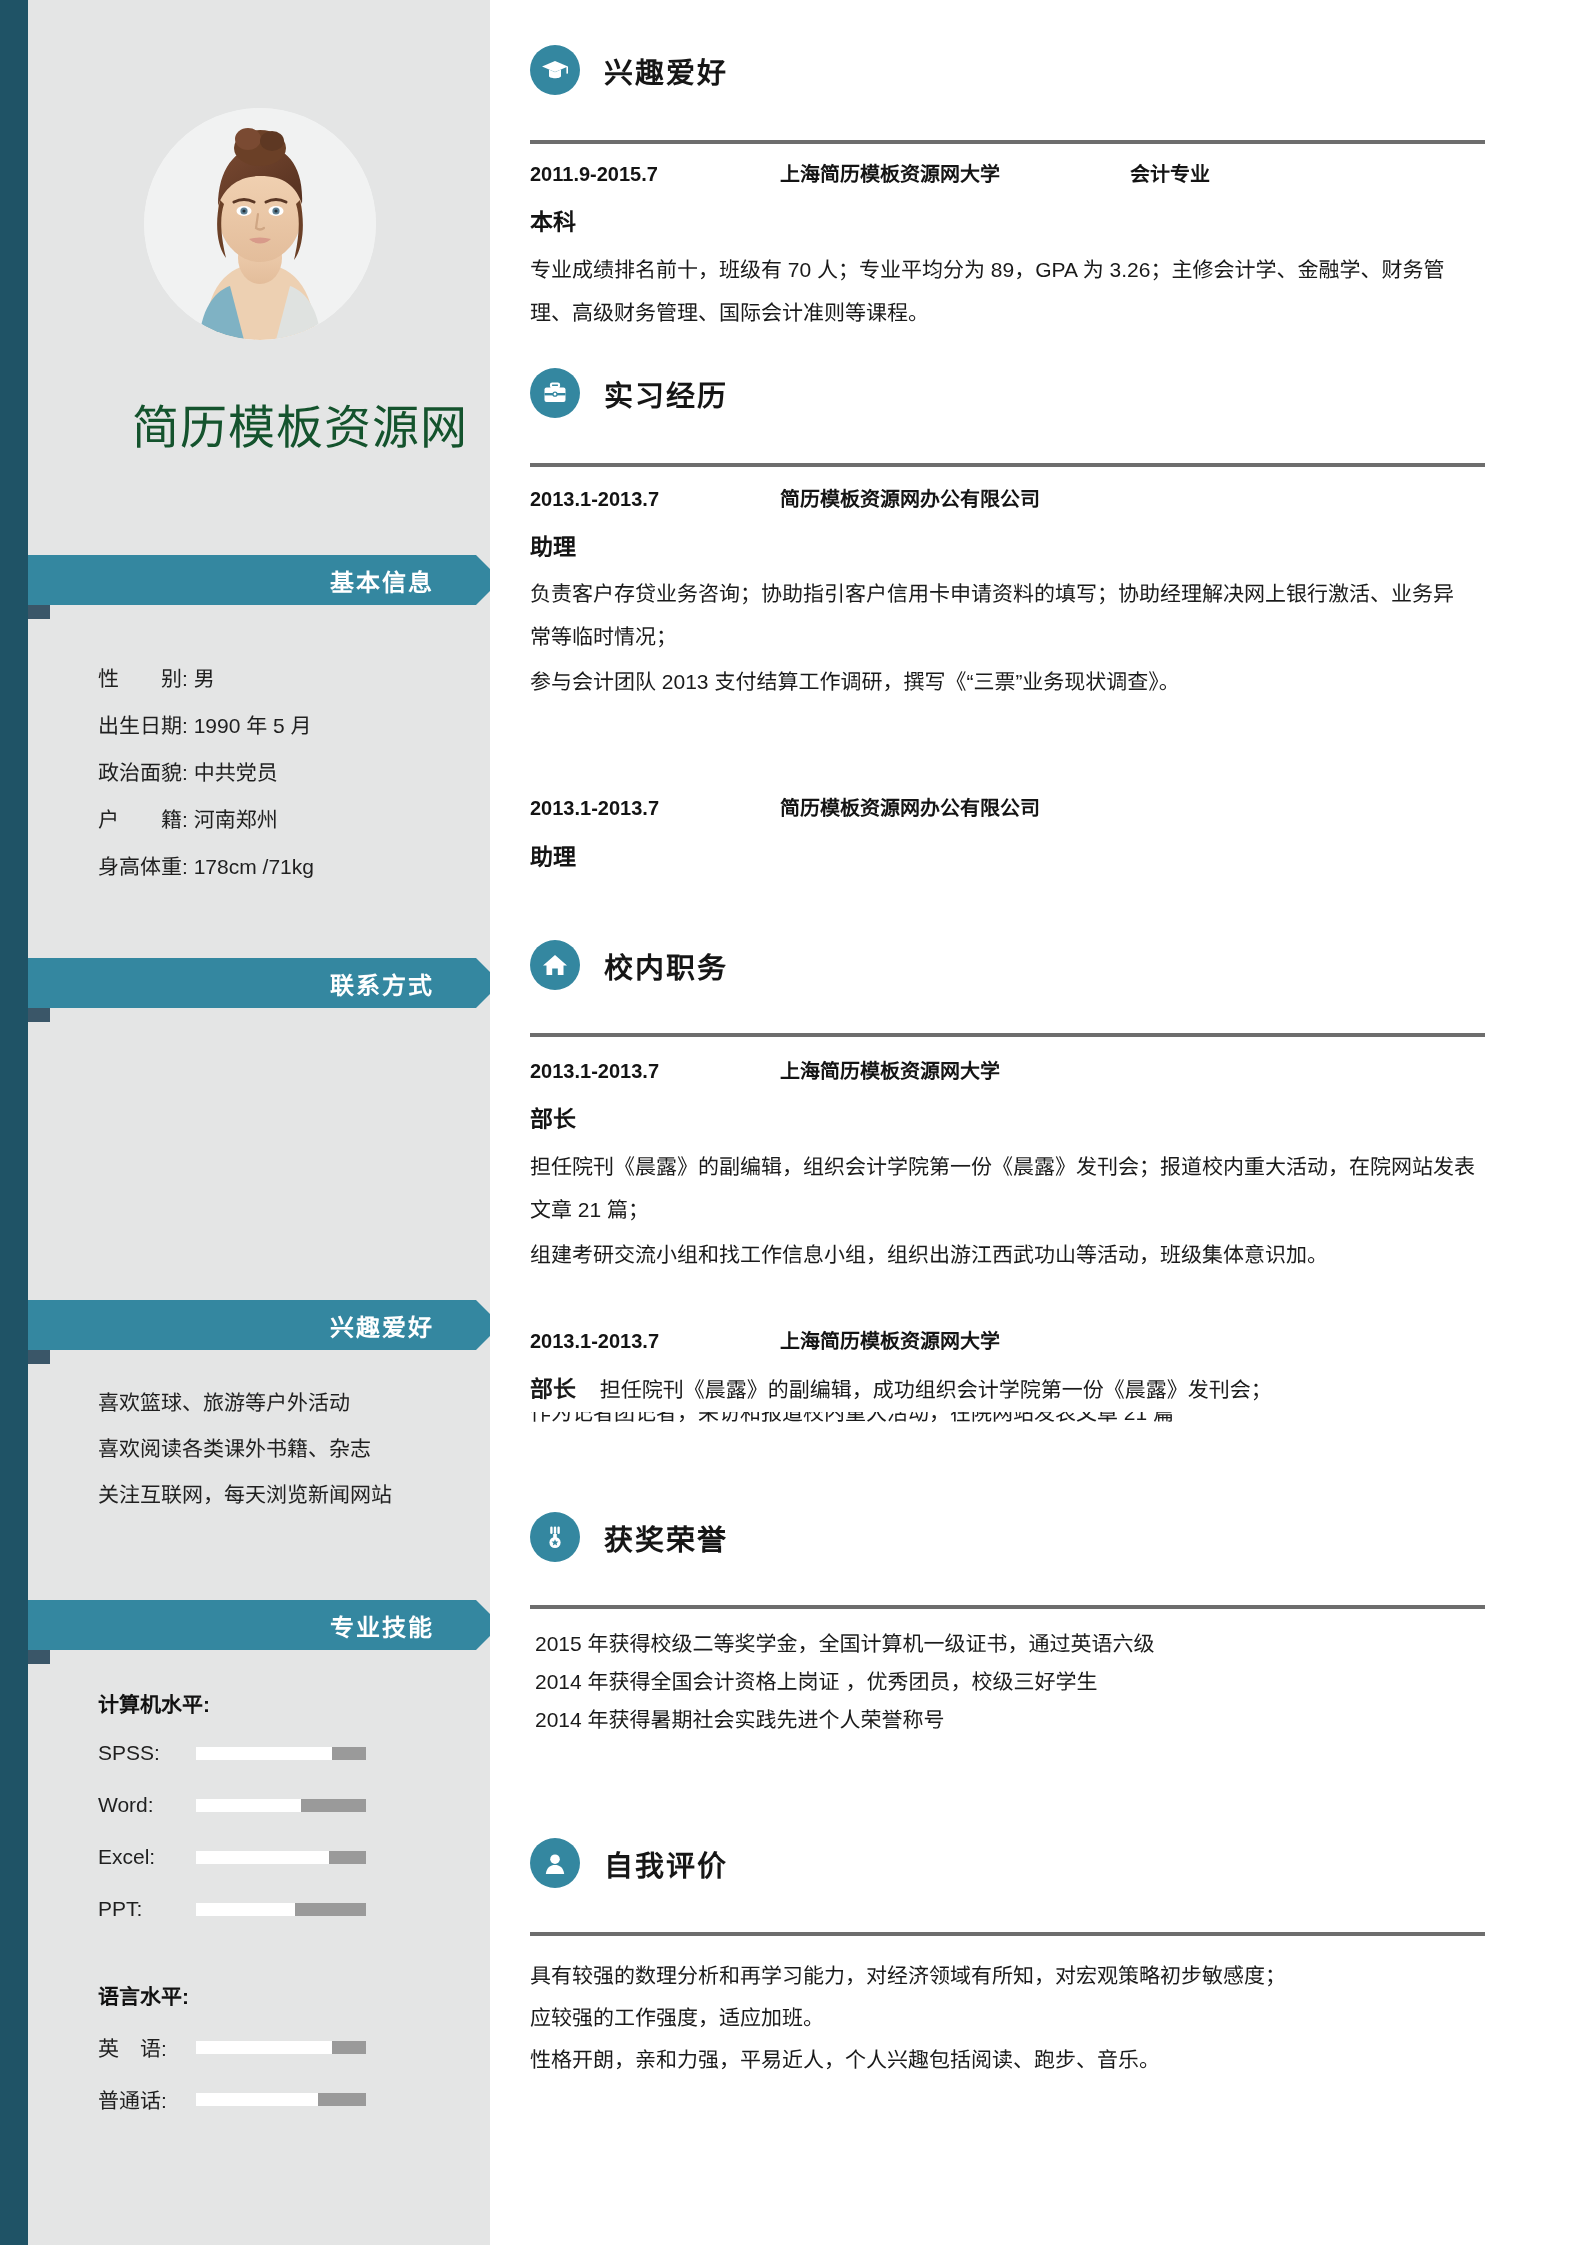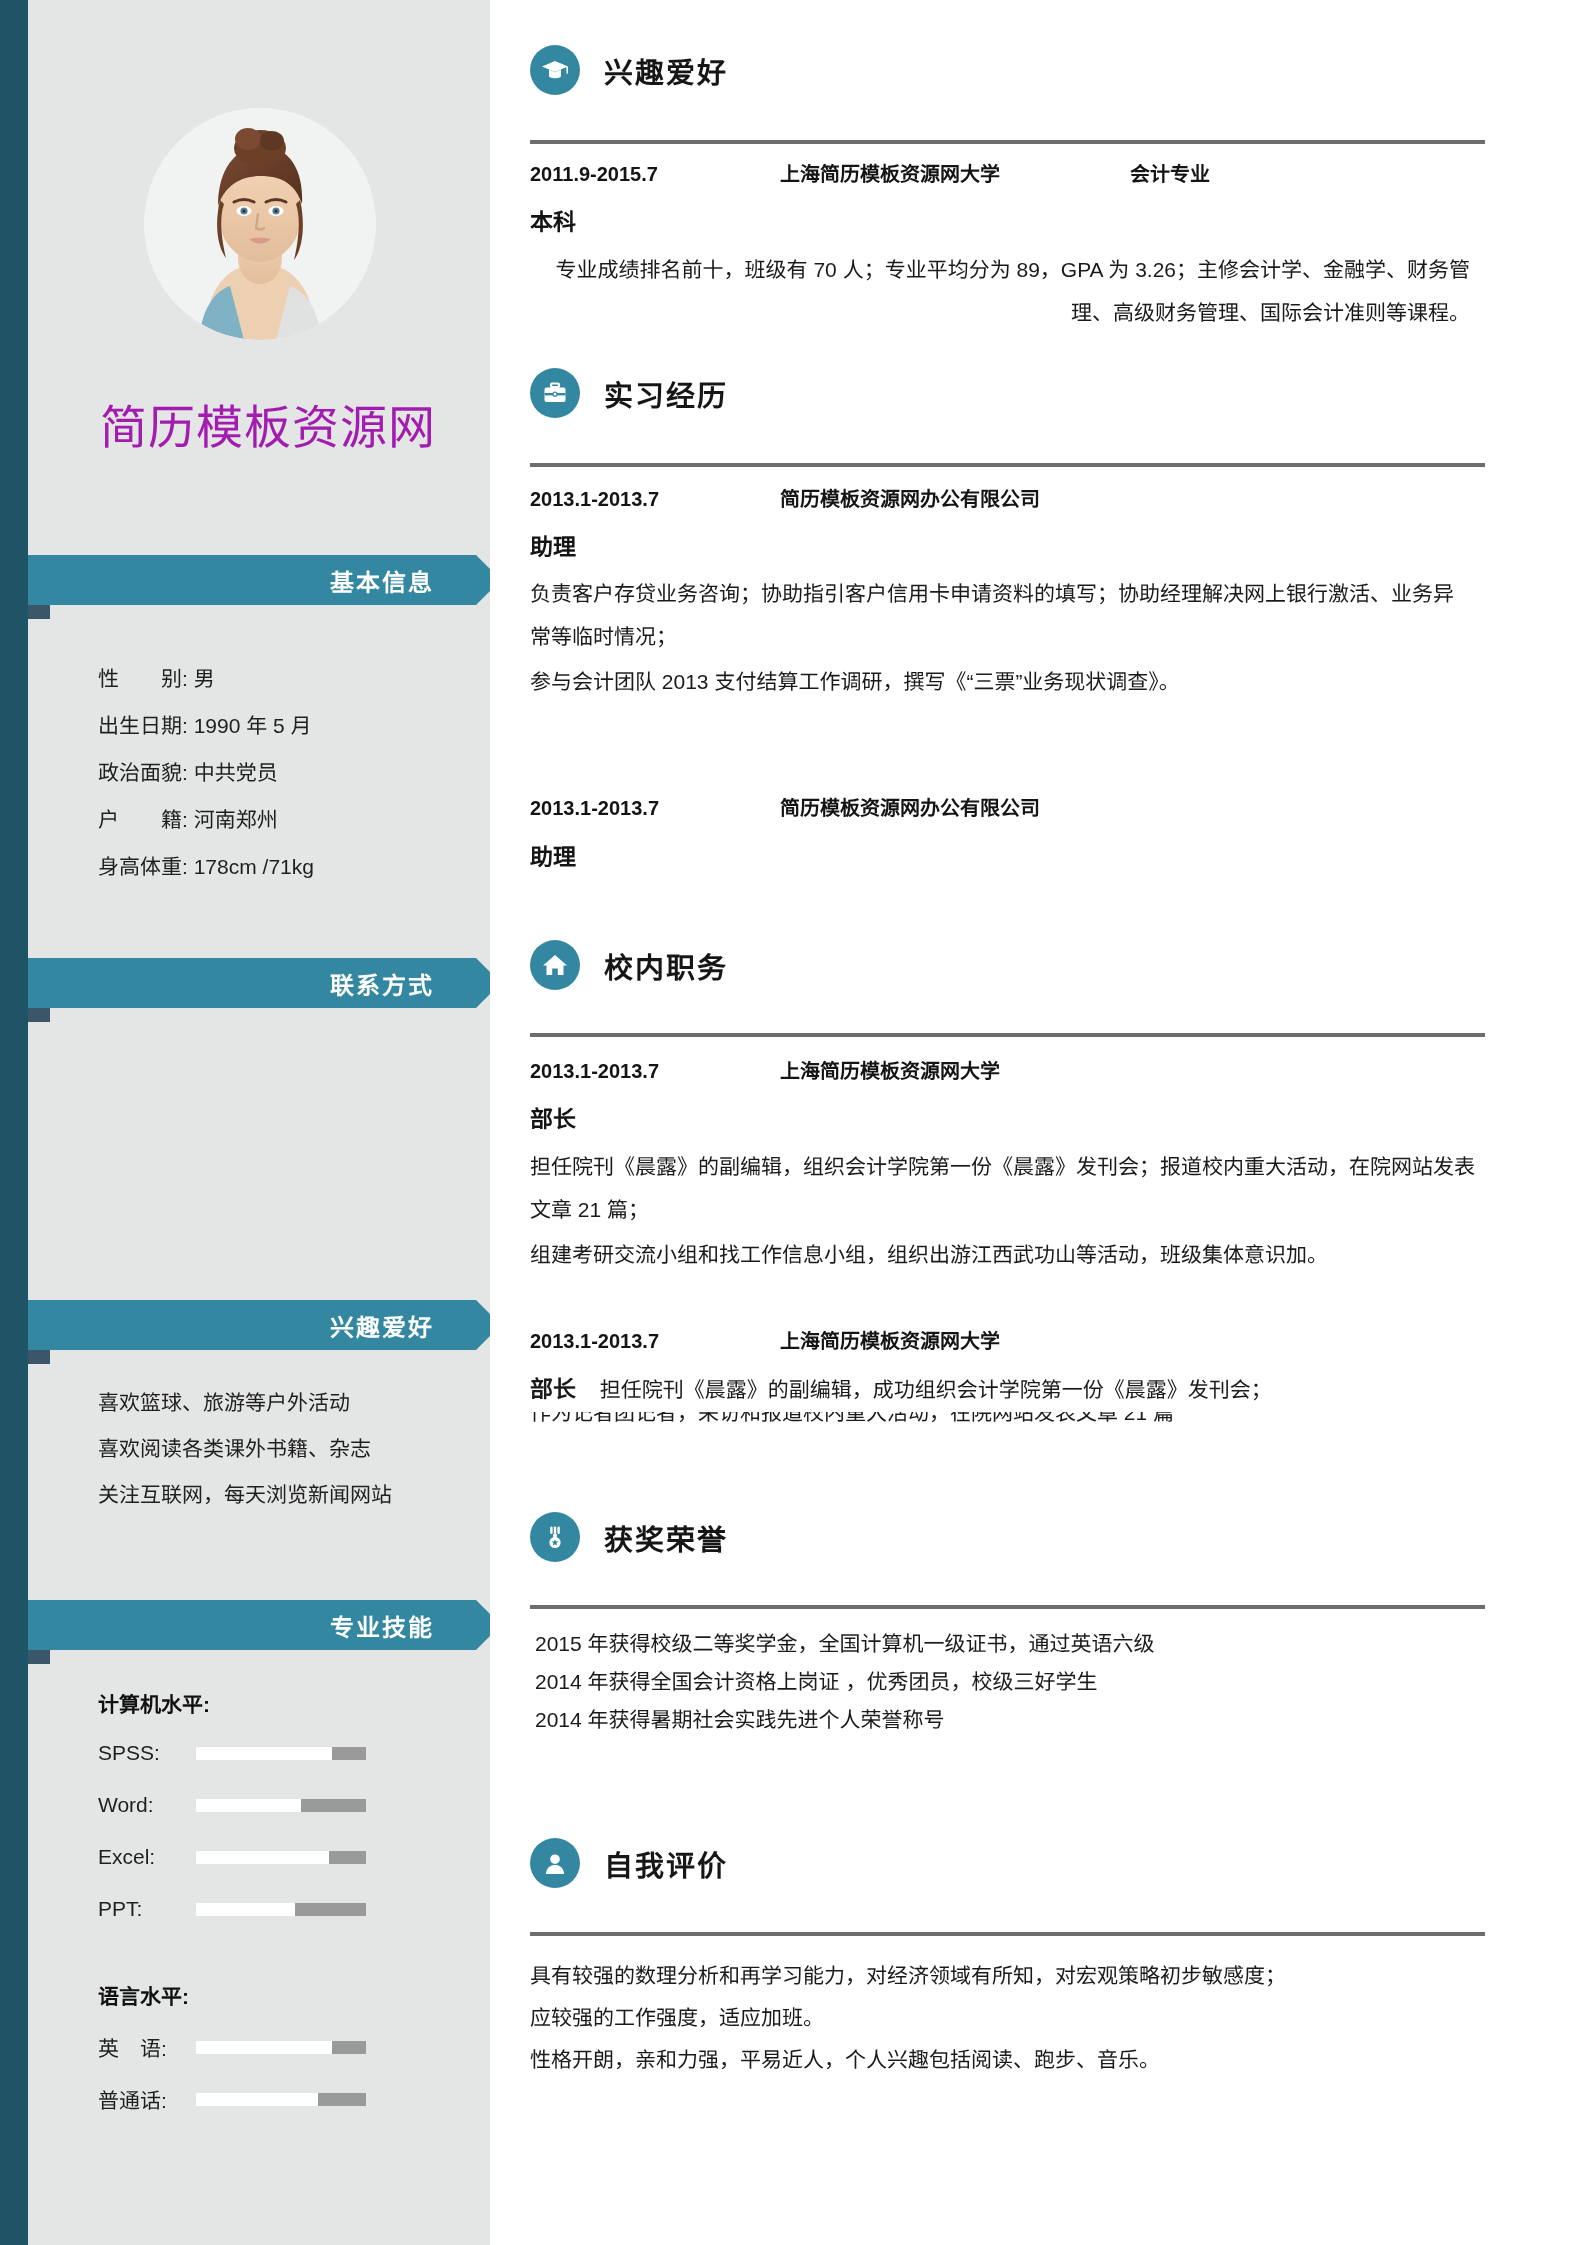--- a/index.html
+++ b/index.html
@@ -49,25 +49,25 @@
     background: #f2f3f3;
   }
   .photo-svg { display:block; width:232px; height:232px; }
 
   
   .person-name {
     position: absolute;
     left: 40px;
     top: 400px;
     width: 400px;
-    text-align: center;
+    text-align: right;
     font-size: 47px;
     line-height: 1.18;
     letter-spacing: 1px;
-    color: #a21caf;
+    color: #14532d;
     font-weight: 400;
   }
 
   
   .banner {
     position: absolute;
     left: 0px;
     height: 50px;
     background: #3487a0;
     display: flex;
@@ -371,21 +371,21 @@
           </svg>
       </span>
       <span class="sec-title">兴趣爱好</span>
     </div>
     <div class="rule" style="top:140px;"></div>
 
     <div class="entry-line" style="top:158px;">
       <span class="date">2011.9-2015.7</span><span class="org">上海简历模板资源网大学</span><span class="maj">会计专业</span>
     </div>
     <div class="sub-bold" style="top:203px;">本科</div>
-    <div class="para" style="top:248px; width:940px;text-align:right;">专业成绩排名前十，班级有 70 人；专业平均分为 89，GPA 为 3.26；主修会计学、金融学、财务管理、高级财务管理、国际会计准则等课程。</div>
+    <div class="para" style="top:248px; width:940px;">专业成绩排名前十，班级有 70 人；专业平均分为 89，GPA 为 3.26；主修会计学、金融学、财务管理、高级财务管理、国际会计准则等课程。</div>
 
     <div class="sec-head" style="top:368px;">
       <span class="sec-icon">
         <svg width="30" height="30" viewBox="0 0 30 30">
             <rect x="11" y="5.5" width="8" height="3.6" rx="1.2" fill="none" stroke="#ffffff" stroke-width="2.2"></rect>
             <rect x="4.5" y="9.5" width="21" height="14.5" rx="2" fill="#ffffff"></rect>
             <rect x="4.5" y="15" width="21" height="2.4" fill="#3487a0"></rect>
             <circle cx="15" cy="16.2" r="2" fill="#ffffff" stroke="#3487a0" stroke-width="1.2"></circle>
           </svg>
       </span>

